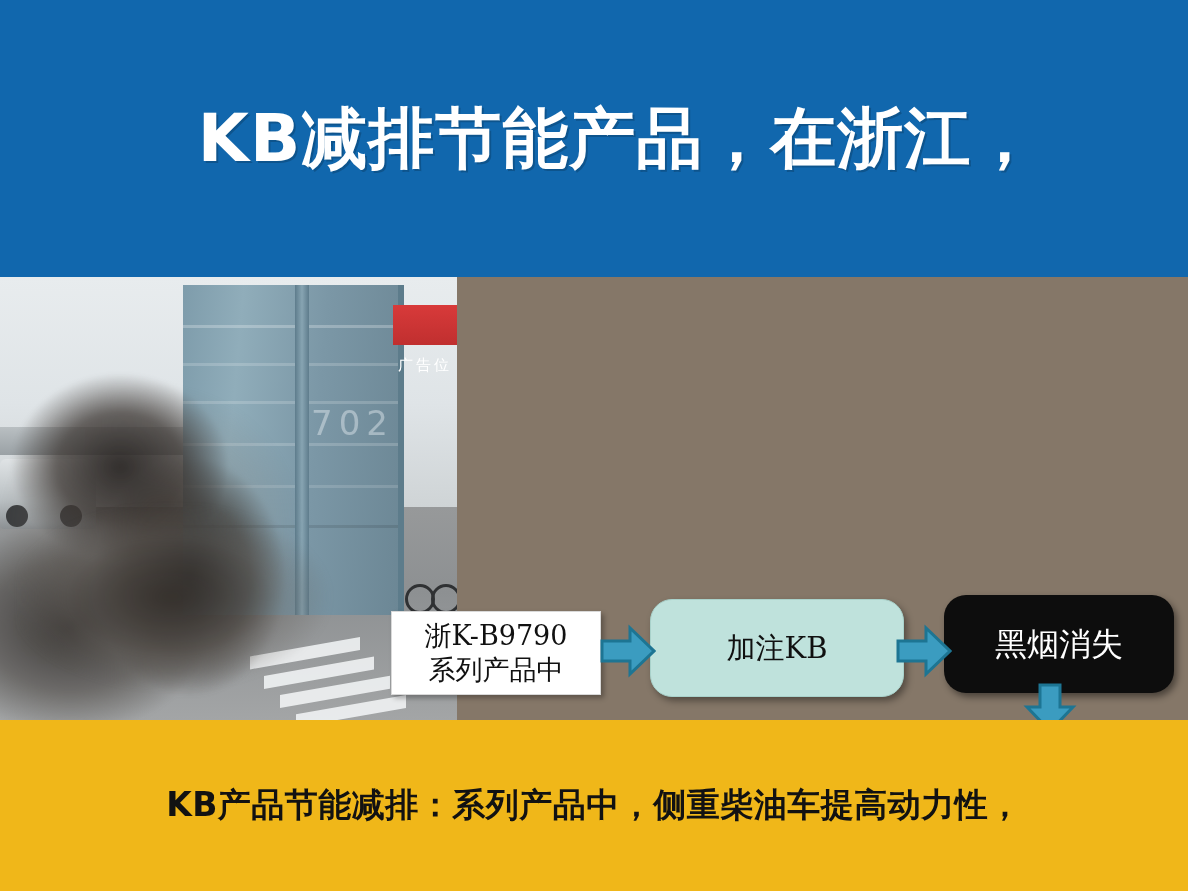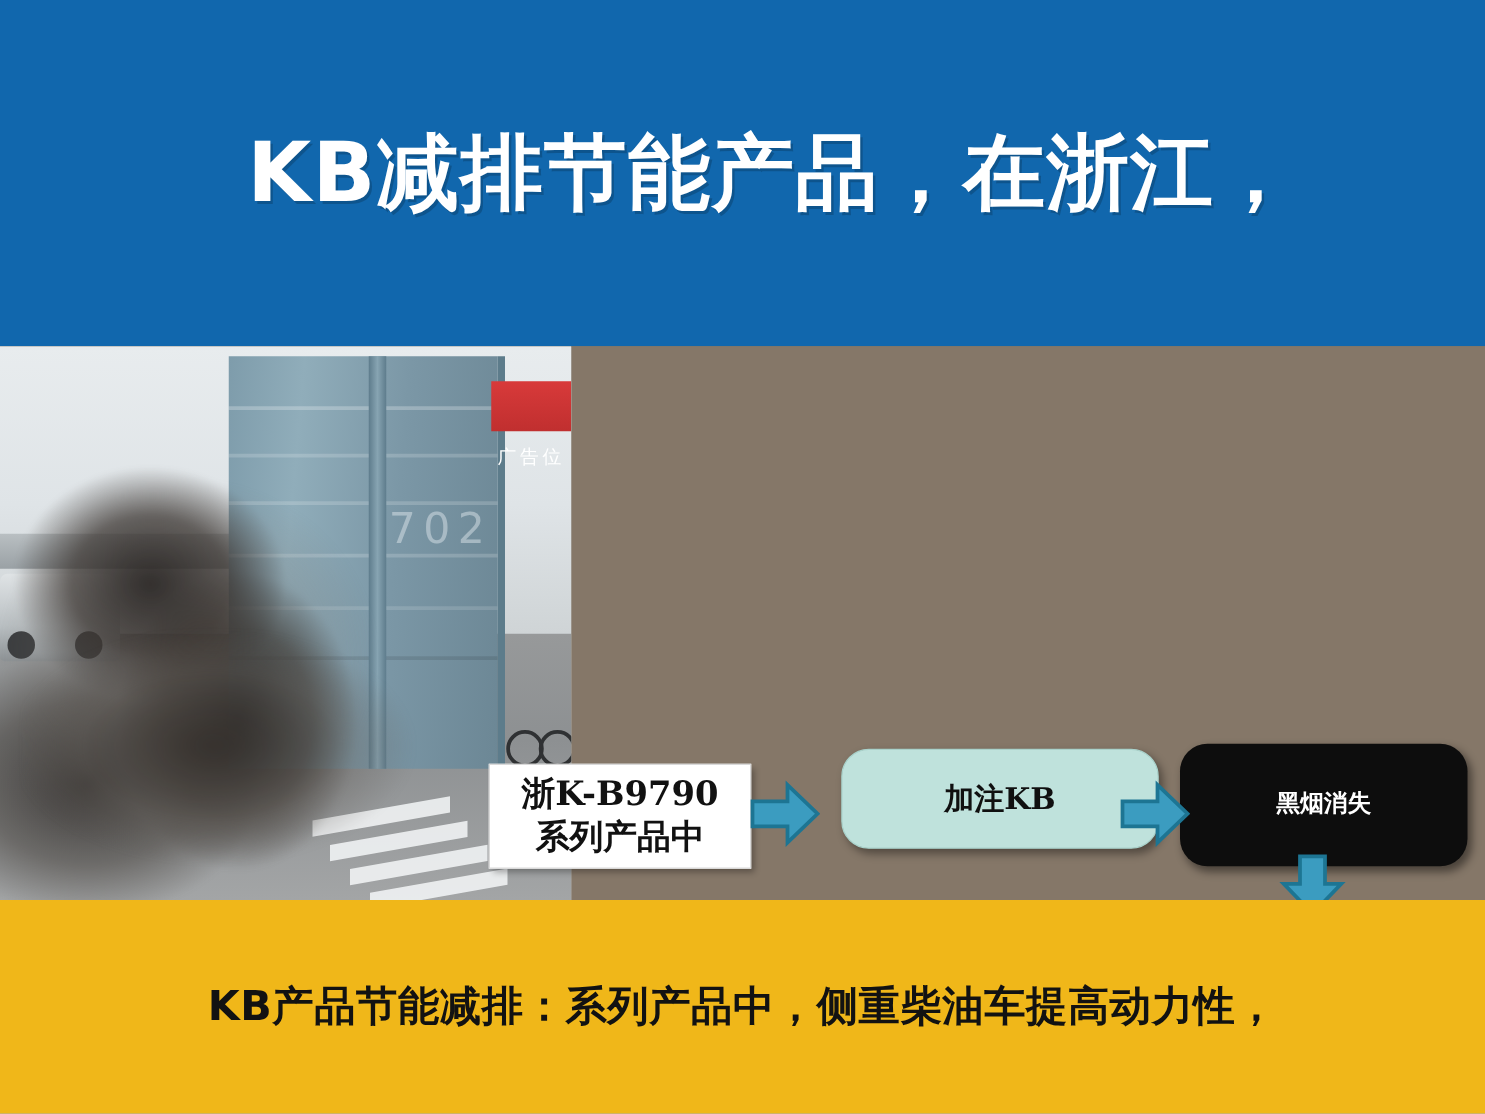--- a/index.html
+++ b/index.html
@@ -179,21 +179,21 @@
 
   
   .box {
     position: absolute;
     display: flex;
     align-items: center;
     justify-content: center;
     text-align: center;
     box-sizing: border-box;
     font-family: "DejaVu Serif", "Liberation Serif", serif;
-    font-weight: bold;
+    font-weight: normal;
     line-height: 1.25;
   }
   .box-white {
     background: #ffffff;
     color: #111111;
     border: 1px solid #d9d9d9;
     box-shadow: 3px 3px 5px rgba(0,0,0,0.30);
   }
   .box-black-round {
     background: #0d0d0d;
@@ -206,22 +206,22 @@
     color: #101010;
     border-radius: 22px;
     border: 1px solid #a9d2cb;
     box-shadow: 3px 4px 7px rgba(0,0,0,0.38);
   }
 
   .box-text { padding: 0 10px; }
 
   
   #box-plate   { left: 391px; top: 334px;  width: 210px; height: 84px;  font-size: 27px; }
-  #box-kb      { left: 673px; top: 322px;  width: 254px; height: 80px; font-size: 24px; }
-  #box-gone    { left: 944px; top: 318px;  width: 230px; height: 98px;  font-size: 19px; }
+  #box-kb      { left: 650px; top: 322px;  width: 254px; height: 98px; font-size: 29px; }
+  #box-gone    { left: 944px; top: 318px;  width: 230px; height: 98px;  font-size: 32px; }
 
   
   .arrow {
     position: absolute;
   }
   .arrow svg { display: block; }
 
   #arrow-1 { left: 600px; top: 346px; }
   #arrow-2 { left: 896px; top: 346px; }
   #arrow-3 { left: 1023px; top: 406px; }

